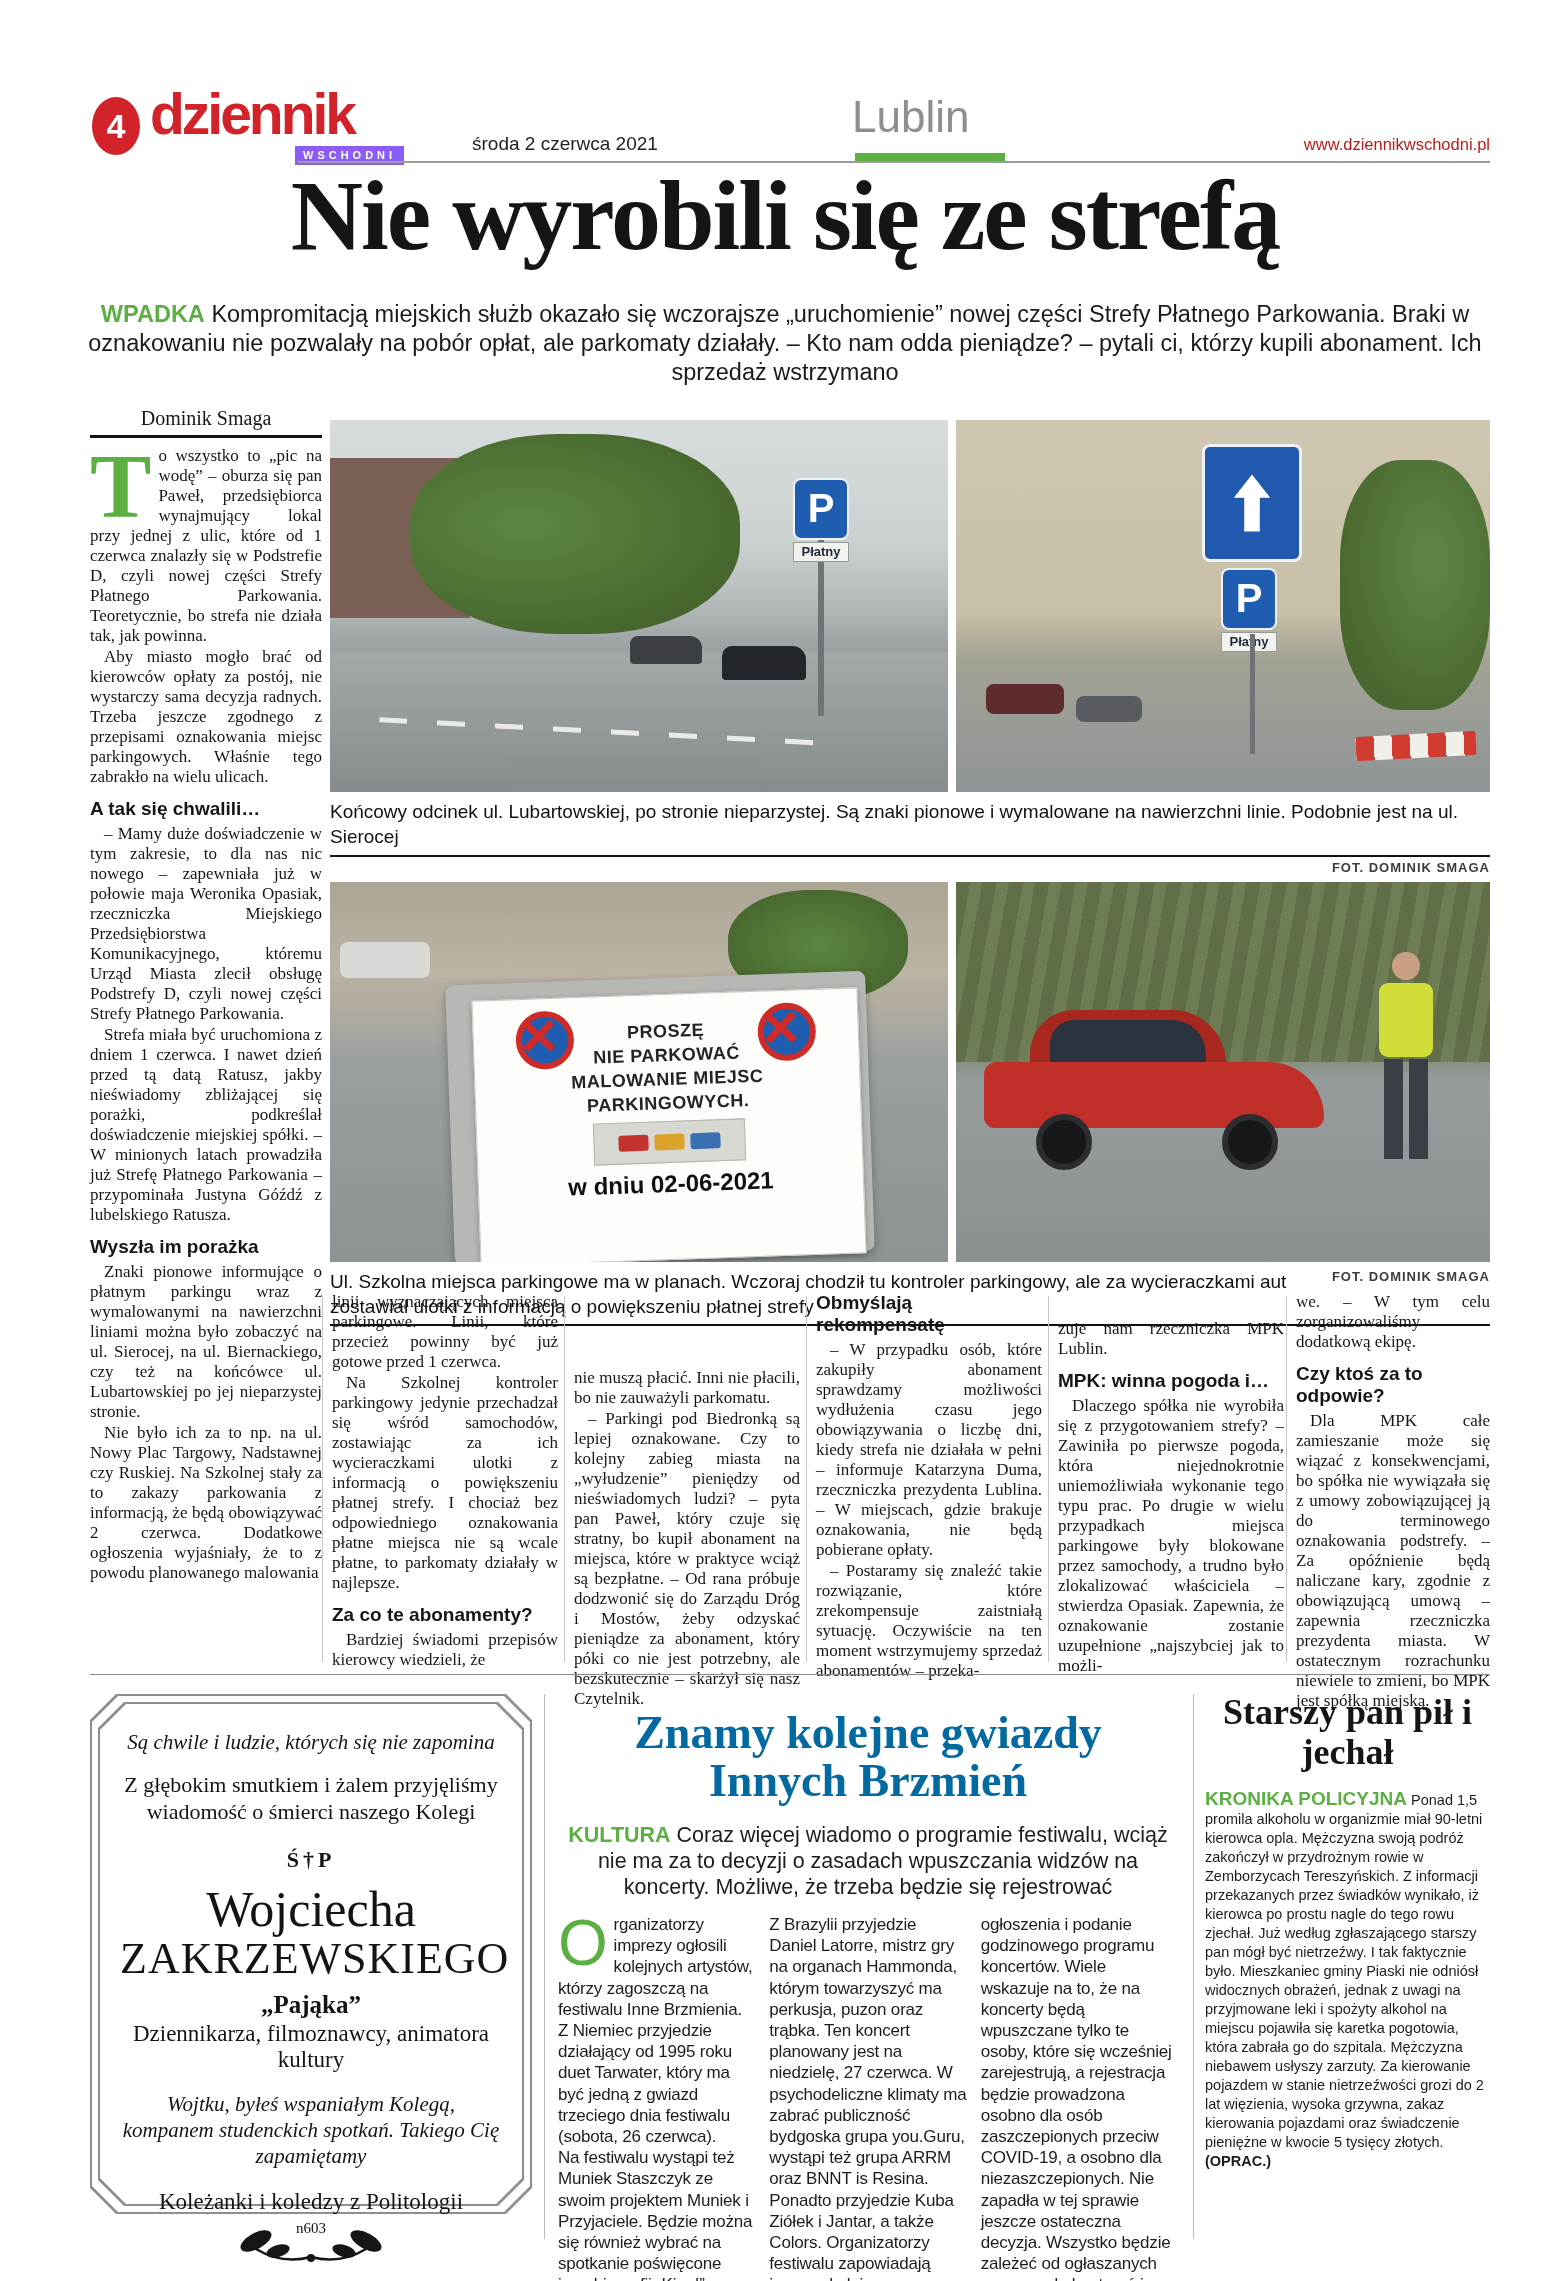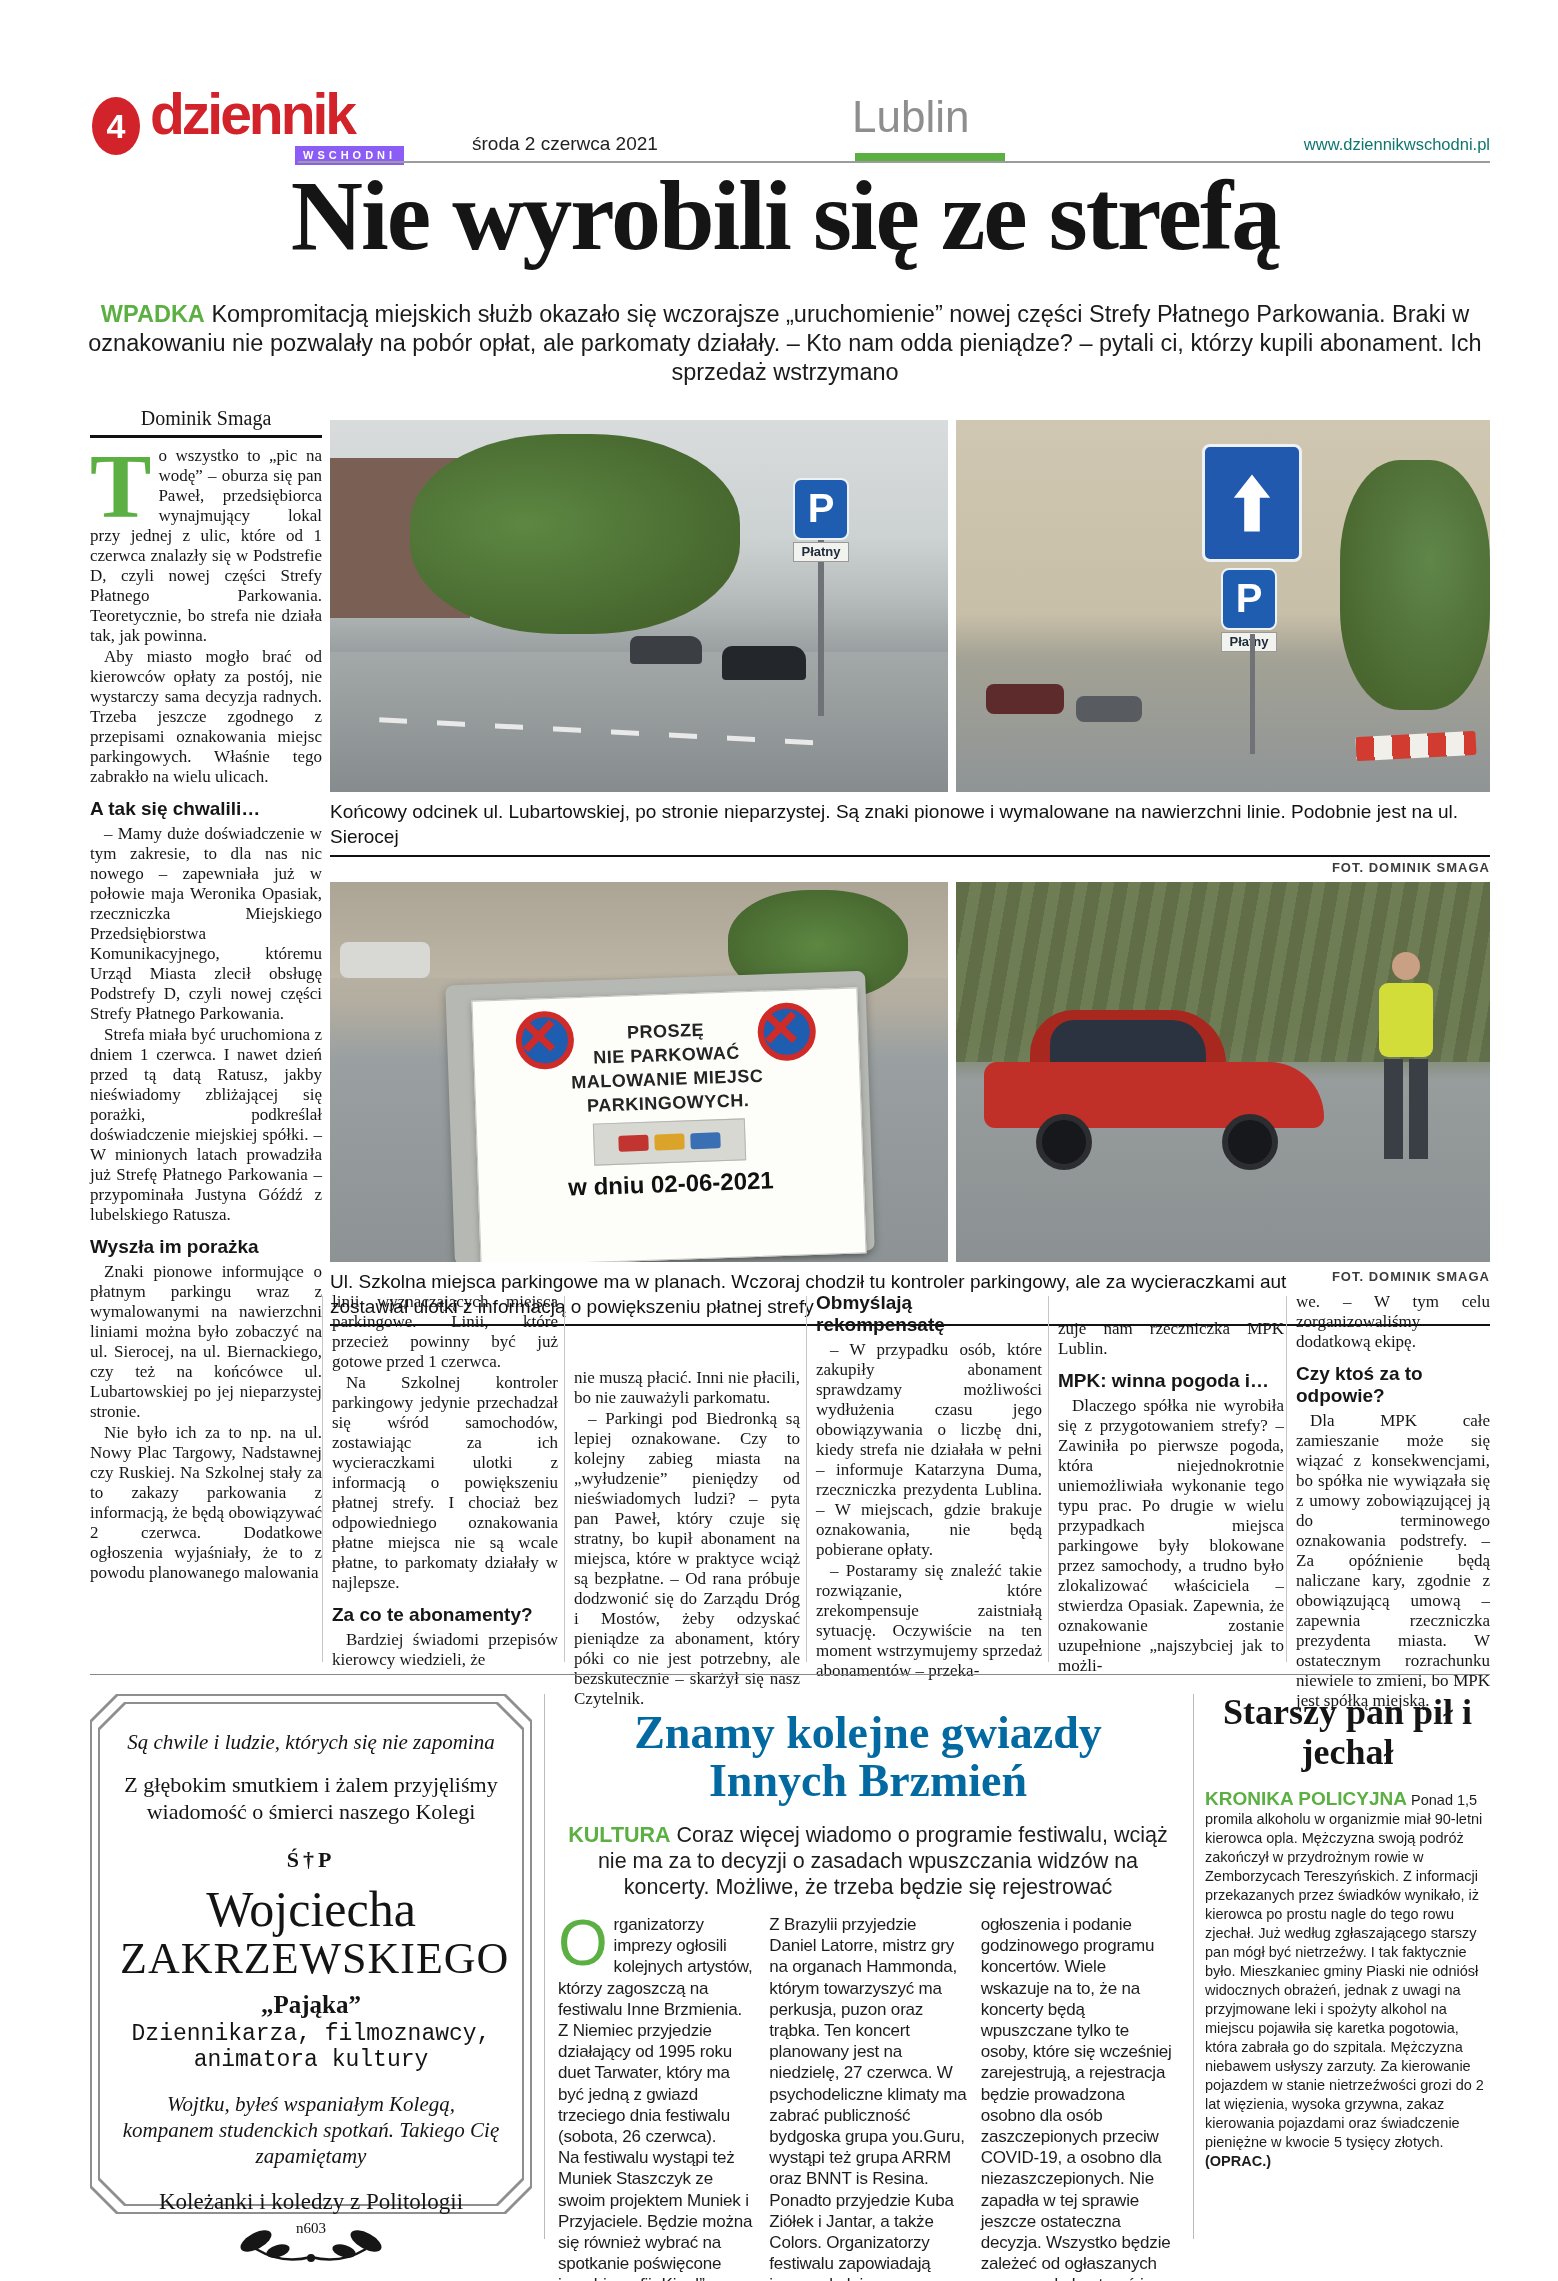--- a/index.html
+++ b/index.html
@@ -11,21 +11,21 @@
   .badge{left:92px;top:97px;width:48px;height:58px;border-radius:50%;background:#d2232a;
          color:#fff;font:700 34px/58px "Liberation Sans",sans-serif;text-align:center;}
   .logo{left:150px;top:84px;font:700 57px/60px "Liberation Sans",sans-serif;
         letter-spacing:-3px;color:#d2232a;}
   .logo-sub{left:295px;top:146px;background:#8b5cf6;color:#fff;
             font:700 11px/13px "Liberation Sans",sans-serif;letter-spacing:4px;padding:3px 8px;}
   .date{left:472px;top:133px;font-size:19px;color:#222;}
   .section{left:852px;top:92px;font-size:44px;font-weight:400;color:#8e8e8e;}
   .section-bar{left:855px;top:153px;width:150px;height:9px;background:#5cb043;}
   .hline{left:298px;top:161px;width:1192px;height:2px;background:#9c9c9c;}
-  .website{right:68px;top:135px;font-size:16.5px;color:#0f766e;}
+  .website{right:68px;top:135px;font-size:16.5px;color:#b91c1c;}
 
   
   .headline{left:80px;top:156px;width:1410px;text-align:center;color:#151515;
             font:700 100px/120px "Liberation Serif",serif;letter-spacing:-2px;}
   .lead{left:85px;top:300px;width:1400px;text-align:center;color:#1b1b1b;
         font:400 23.5px/29px "Liberation Sans",sans-serif;}
   .kicker{color:#5cb043;font-weight:700;}
 
   
   .col{font:17px/20px "Liberation Serif",serif;text-align:justify;color:#161616;}
@@ -67,21 +67,21 @@
   .obit-l3{position:absolute;inset:8px;background:#8f8f8f;}
   .obit-l4{position:absolute;inset:10px;background:#ffffff;}
   .obit-content{position:absolute;inset:10px;padding:26px 20px;text-align:center;
                 font-family:"Liberation Serif",serif;color:#141414;}
   .obit-quote{font-style:italic;font-size:21px;}
   .obit-intro{font-size:22px;line-height:27px;margin-top:16px;}
   .obit-stp{font-weight:700;font-size:22px;letter-spacing:4px;margin-top:22px;}
   .obit-name1{font-size:50px;line-height:52px;margin-top:10px;}
   .obit-name2{font-size:44px;line-height:48px;letter-spacing:1px;}
   .obit-nick{font-weight:700;font-size:25px;margin-top:8px;}
-  .obit-desc{font-size:23px;margin-top:2px;font-family:Liberation Mono, monospace;}
+  .obit-desc{font-size:23px;margin-top:2px;}
   .obit-farewell{font-style:italic;font-size:21px;line-height:26px;margin-top:18px;}
   .obit-signed{font-size:23px;margin-top:20px;}
   .obit-ref{left:90px;top:2220px;width:442px;text-align:center;font:15px "Liberation Serif",serif;}
 
   
   .c-art{left:558px;top:1692px;width:620px;}
   .c-head{font:700 46px/48px "Liberation Serif",serif;text-align:center;max-width:540px;margin:17px auto;color:#0369a1;}
   .c-lead{font:400 21.5px/26px "Liberation Sans",sans-serif;text-align:center;margin-top:12px;color:#1d1d1d;}
   .c-cols{display:flex;gap:14px;margin-top:14px;}
   .c-col{flex:1;font:17px/21.2px "Liberation Sans",sans-serif;letter-spacing:-0.2px;color:#1c1c1c;}

